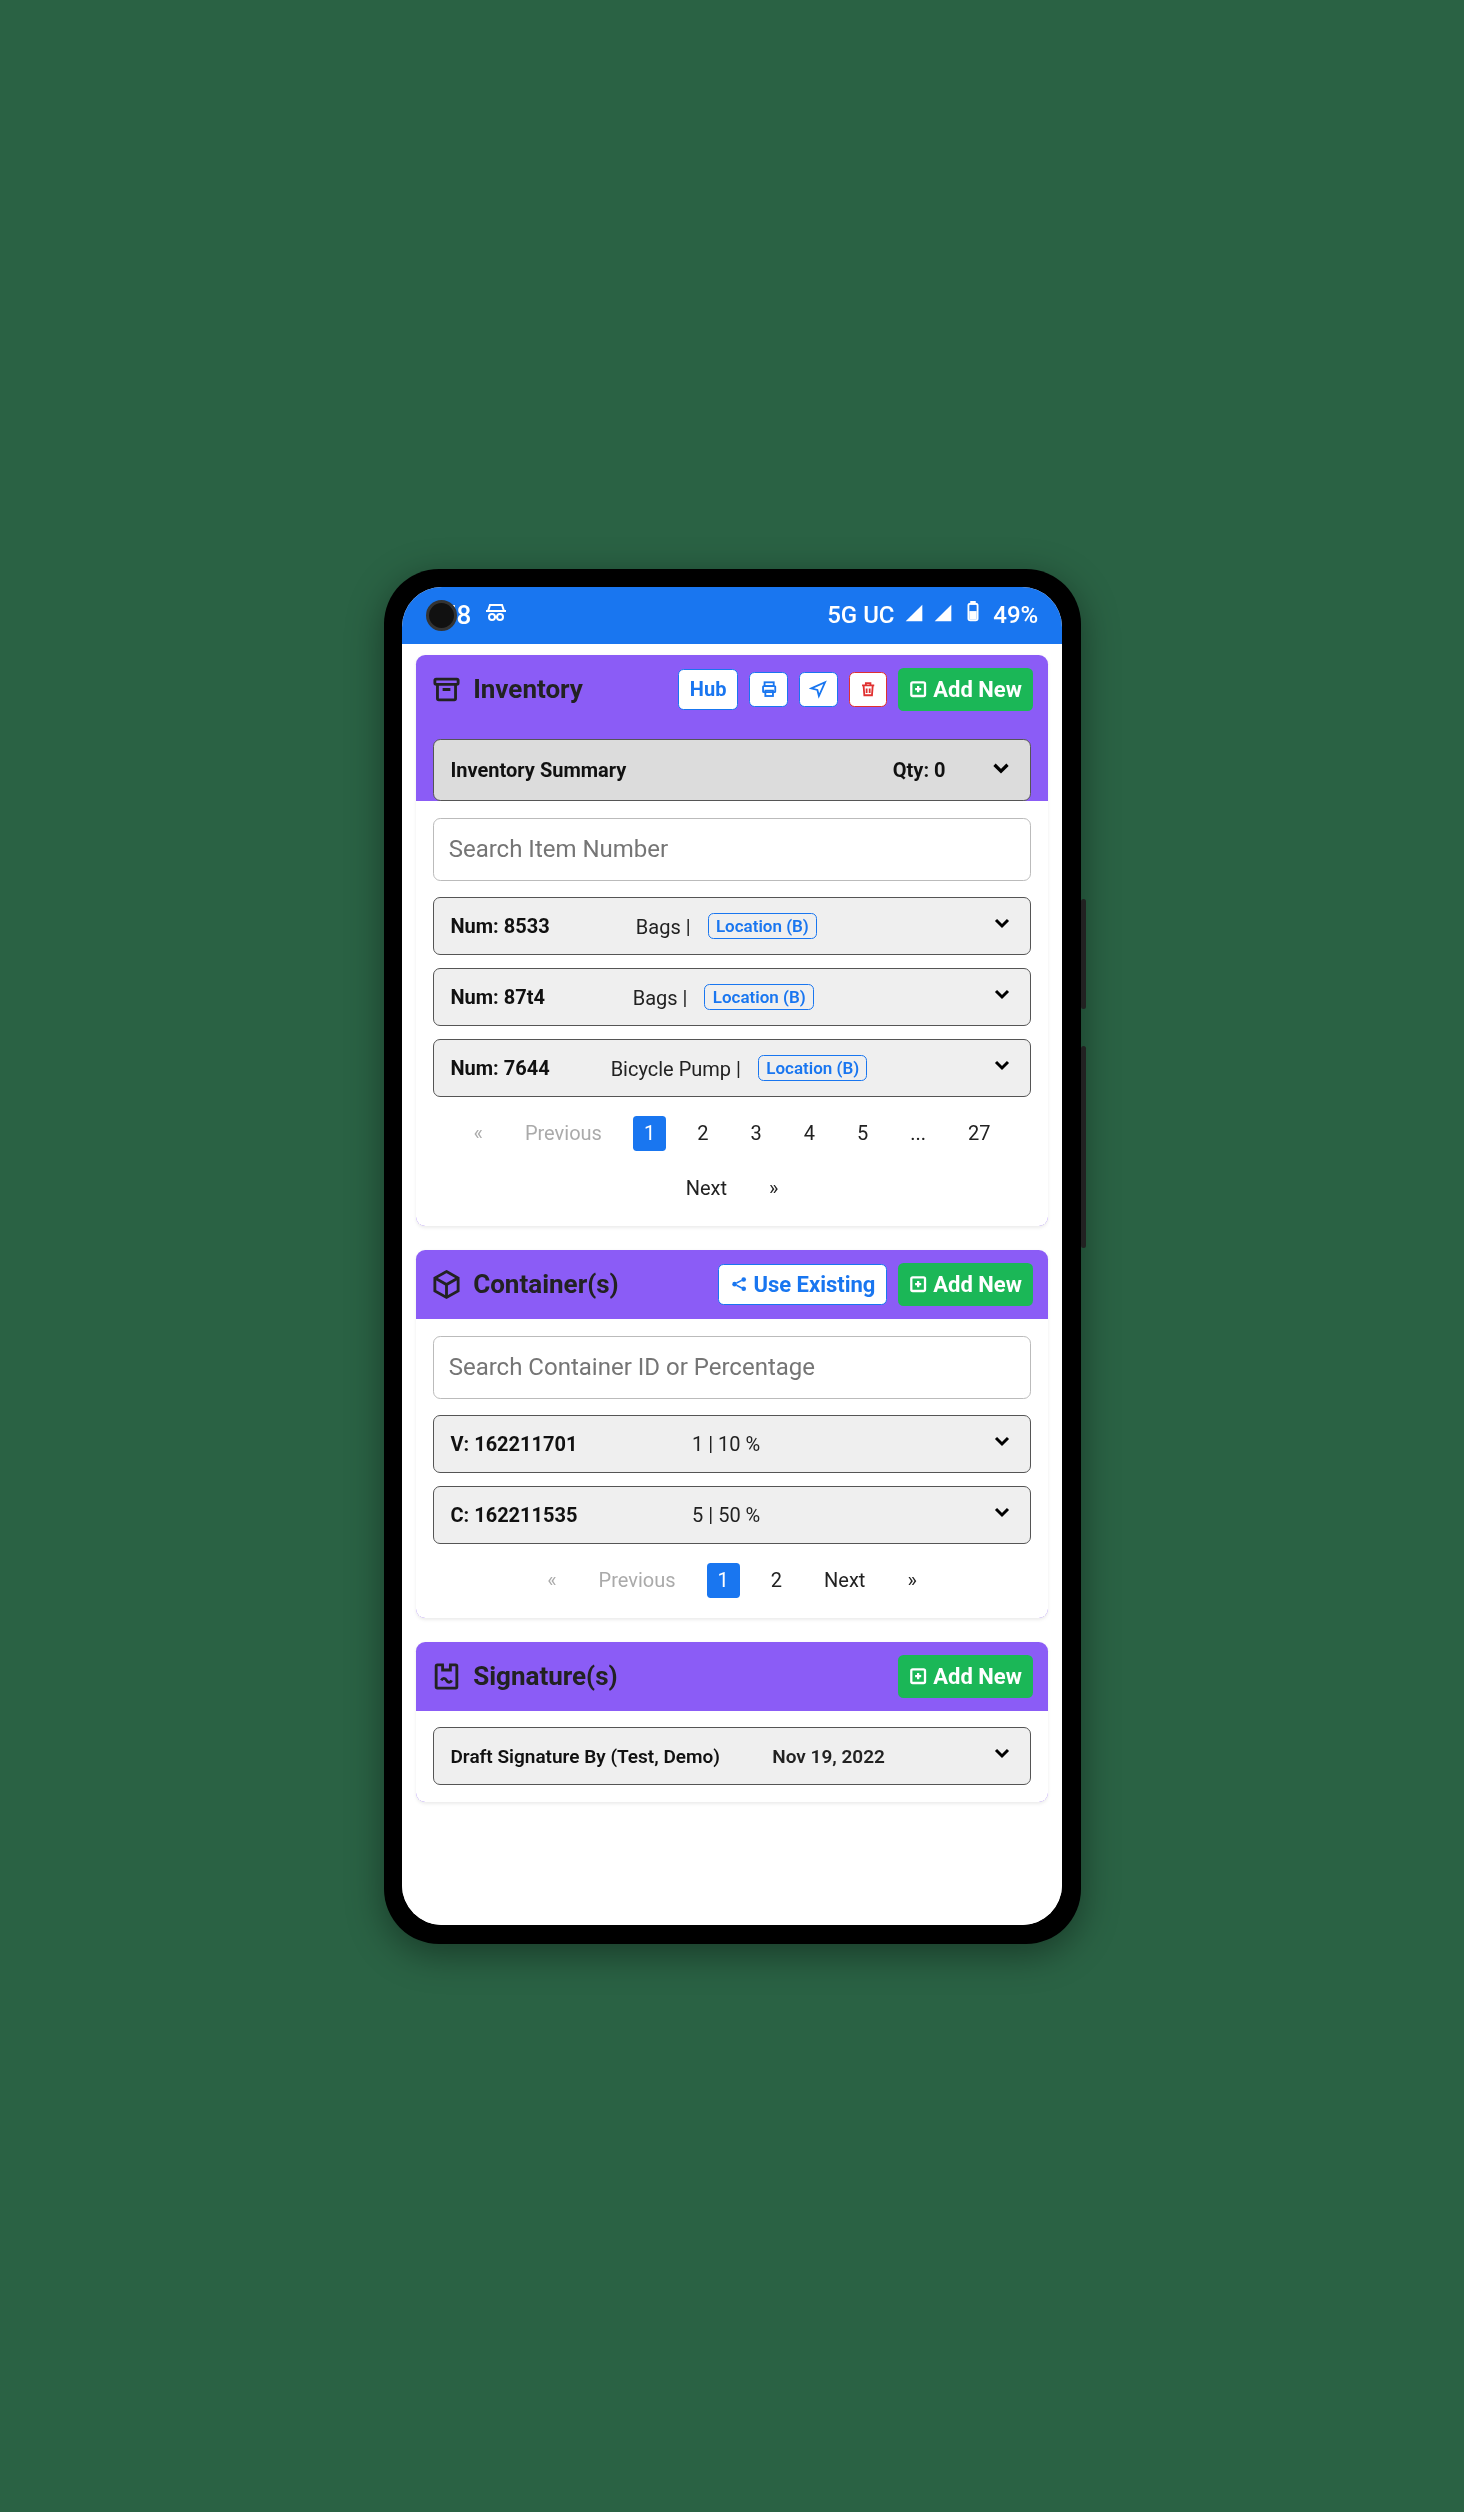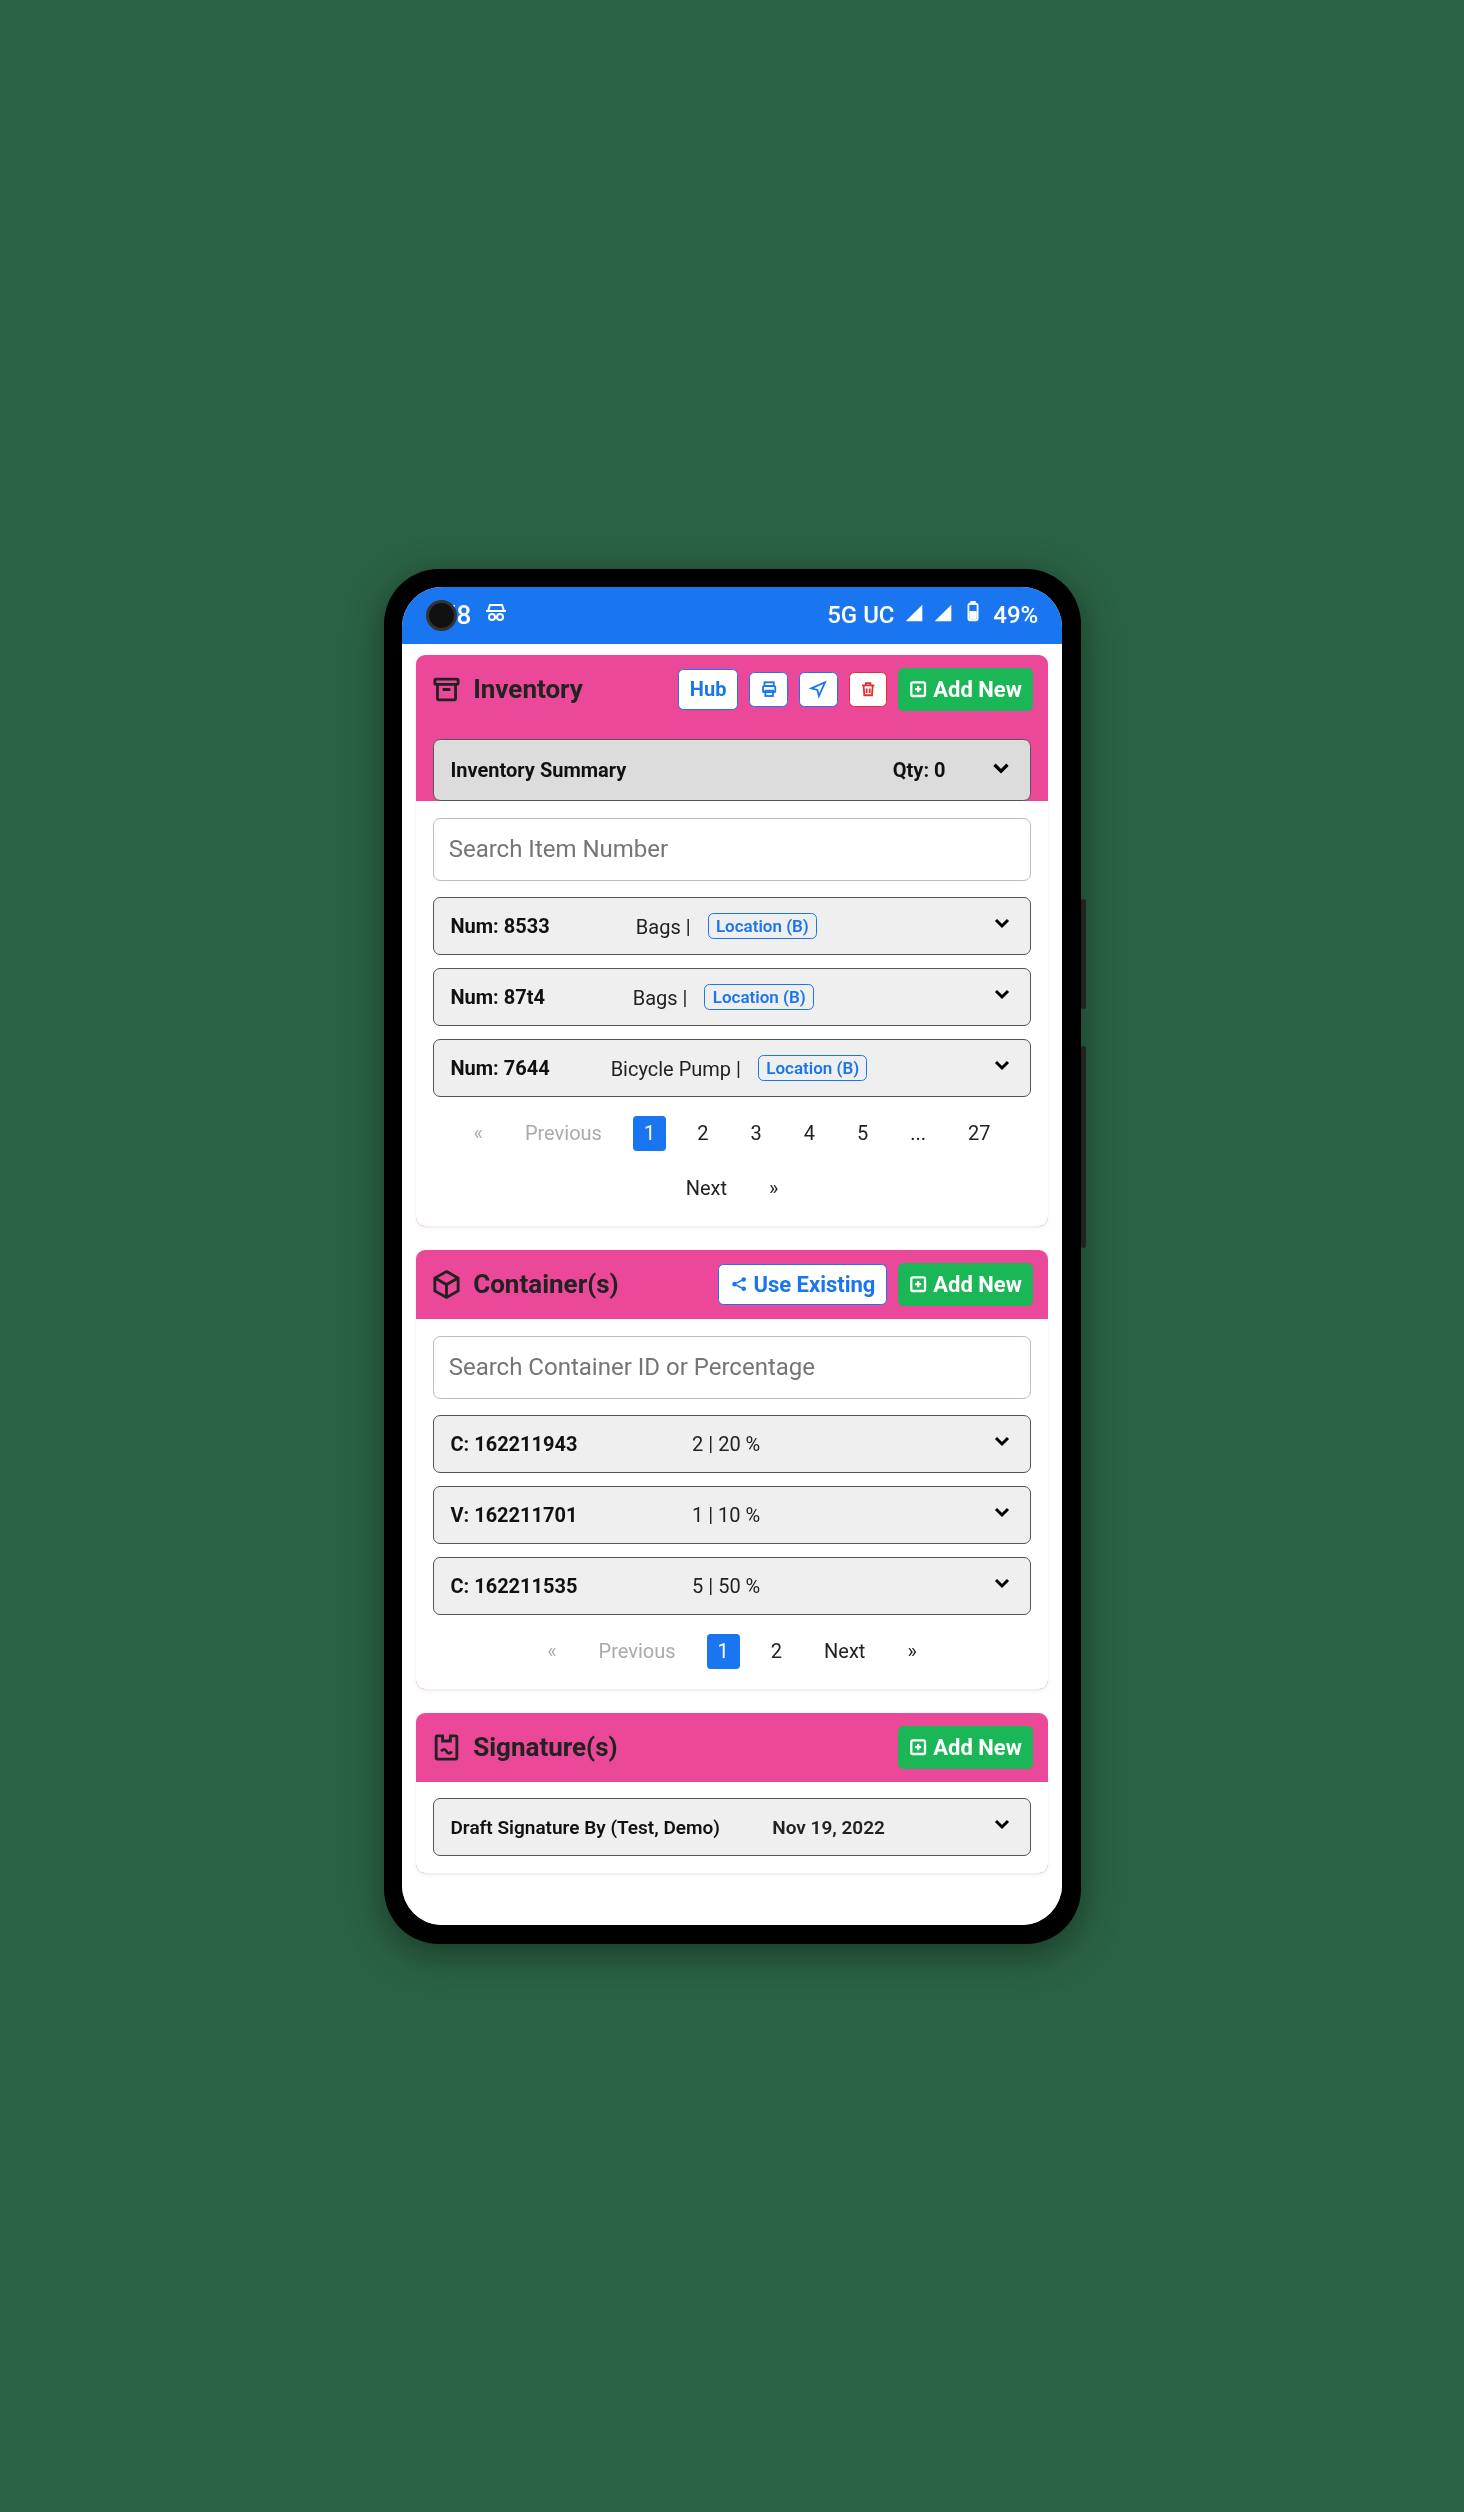--- a/index.html
+++ b/index.html
@@ -64,21 +64,21 @@
   .status-right { margin-left: auto; display: flex; align-items: flex-start; gap: 9.2px; font-size: 24px; }
   .incog { font-size: 20px; }
 
   .content {
     flex:1 1 auto;
     background: #fff;
     padding: 11px 14.7px 0 14.7px;
     overflow: hidden;
   }
   .card {
-    background: #ec4899;
+    background: #8b5cf6;
     border-radius: 9.2px;
     margin-bottom: 24px;
     box-shadow: 0 1.8px 3.7px rgba(0,0,0,0.08);
   }
   .card-head {
     display: flex;
     align-items: center;
     padding: 13px 14.7px;
     gap: 11px;
   }
@@ -321,27 +321,20 @@
                 <rect x="3" y="3" width="18" height="18" rx="2"></rect>
                 <path d="M12 8v8M8 12h8"></path>
               </svg>
             <span>Add New</span>
           </span>
         </div>
         <div class="card-body">
           <input class="search" placeholder="Search Container ID or Percentage" style="">
 
           <div class="row-item">
-            <span class="lbl">C: 162211943</span>
-            <span class="mid">2 | 20 %</span>
-            <span class="chev"><svg width="24" height="24" viewBox="0 0 24 24" fill="none" stroke="black" stroke-width="3">
-                  <path d="M6 9l6 6 6-6"></path>
-                </svg></span>
-          </div>
-          <div class="row-item">
             <span class="lbl">V: 162211701</span>
             <span class="mid">1 | 10 %</span>
             <span class="chev"><svg width="24" height="24" viewBox="0 0 24 24" fill="none" stroke="black" stroke-width="3">
                   <path d="M6 9l6 6 6-6"></path>
                 </svg></span>
           </div>
           <div class="row-item">
             <span class="lbl">C: 162211535</span>
             <span class="mid">5 | 50 %</span>
             <span class="chev"><svg width="24" height="24" viewBox="0 0 24 24" fill="none" stroke="black" stroke-width="3">

